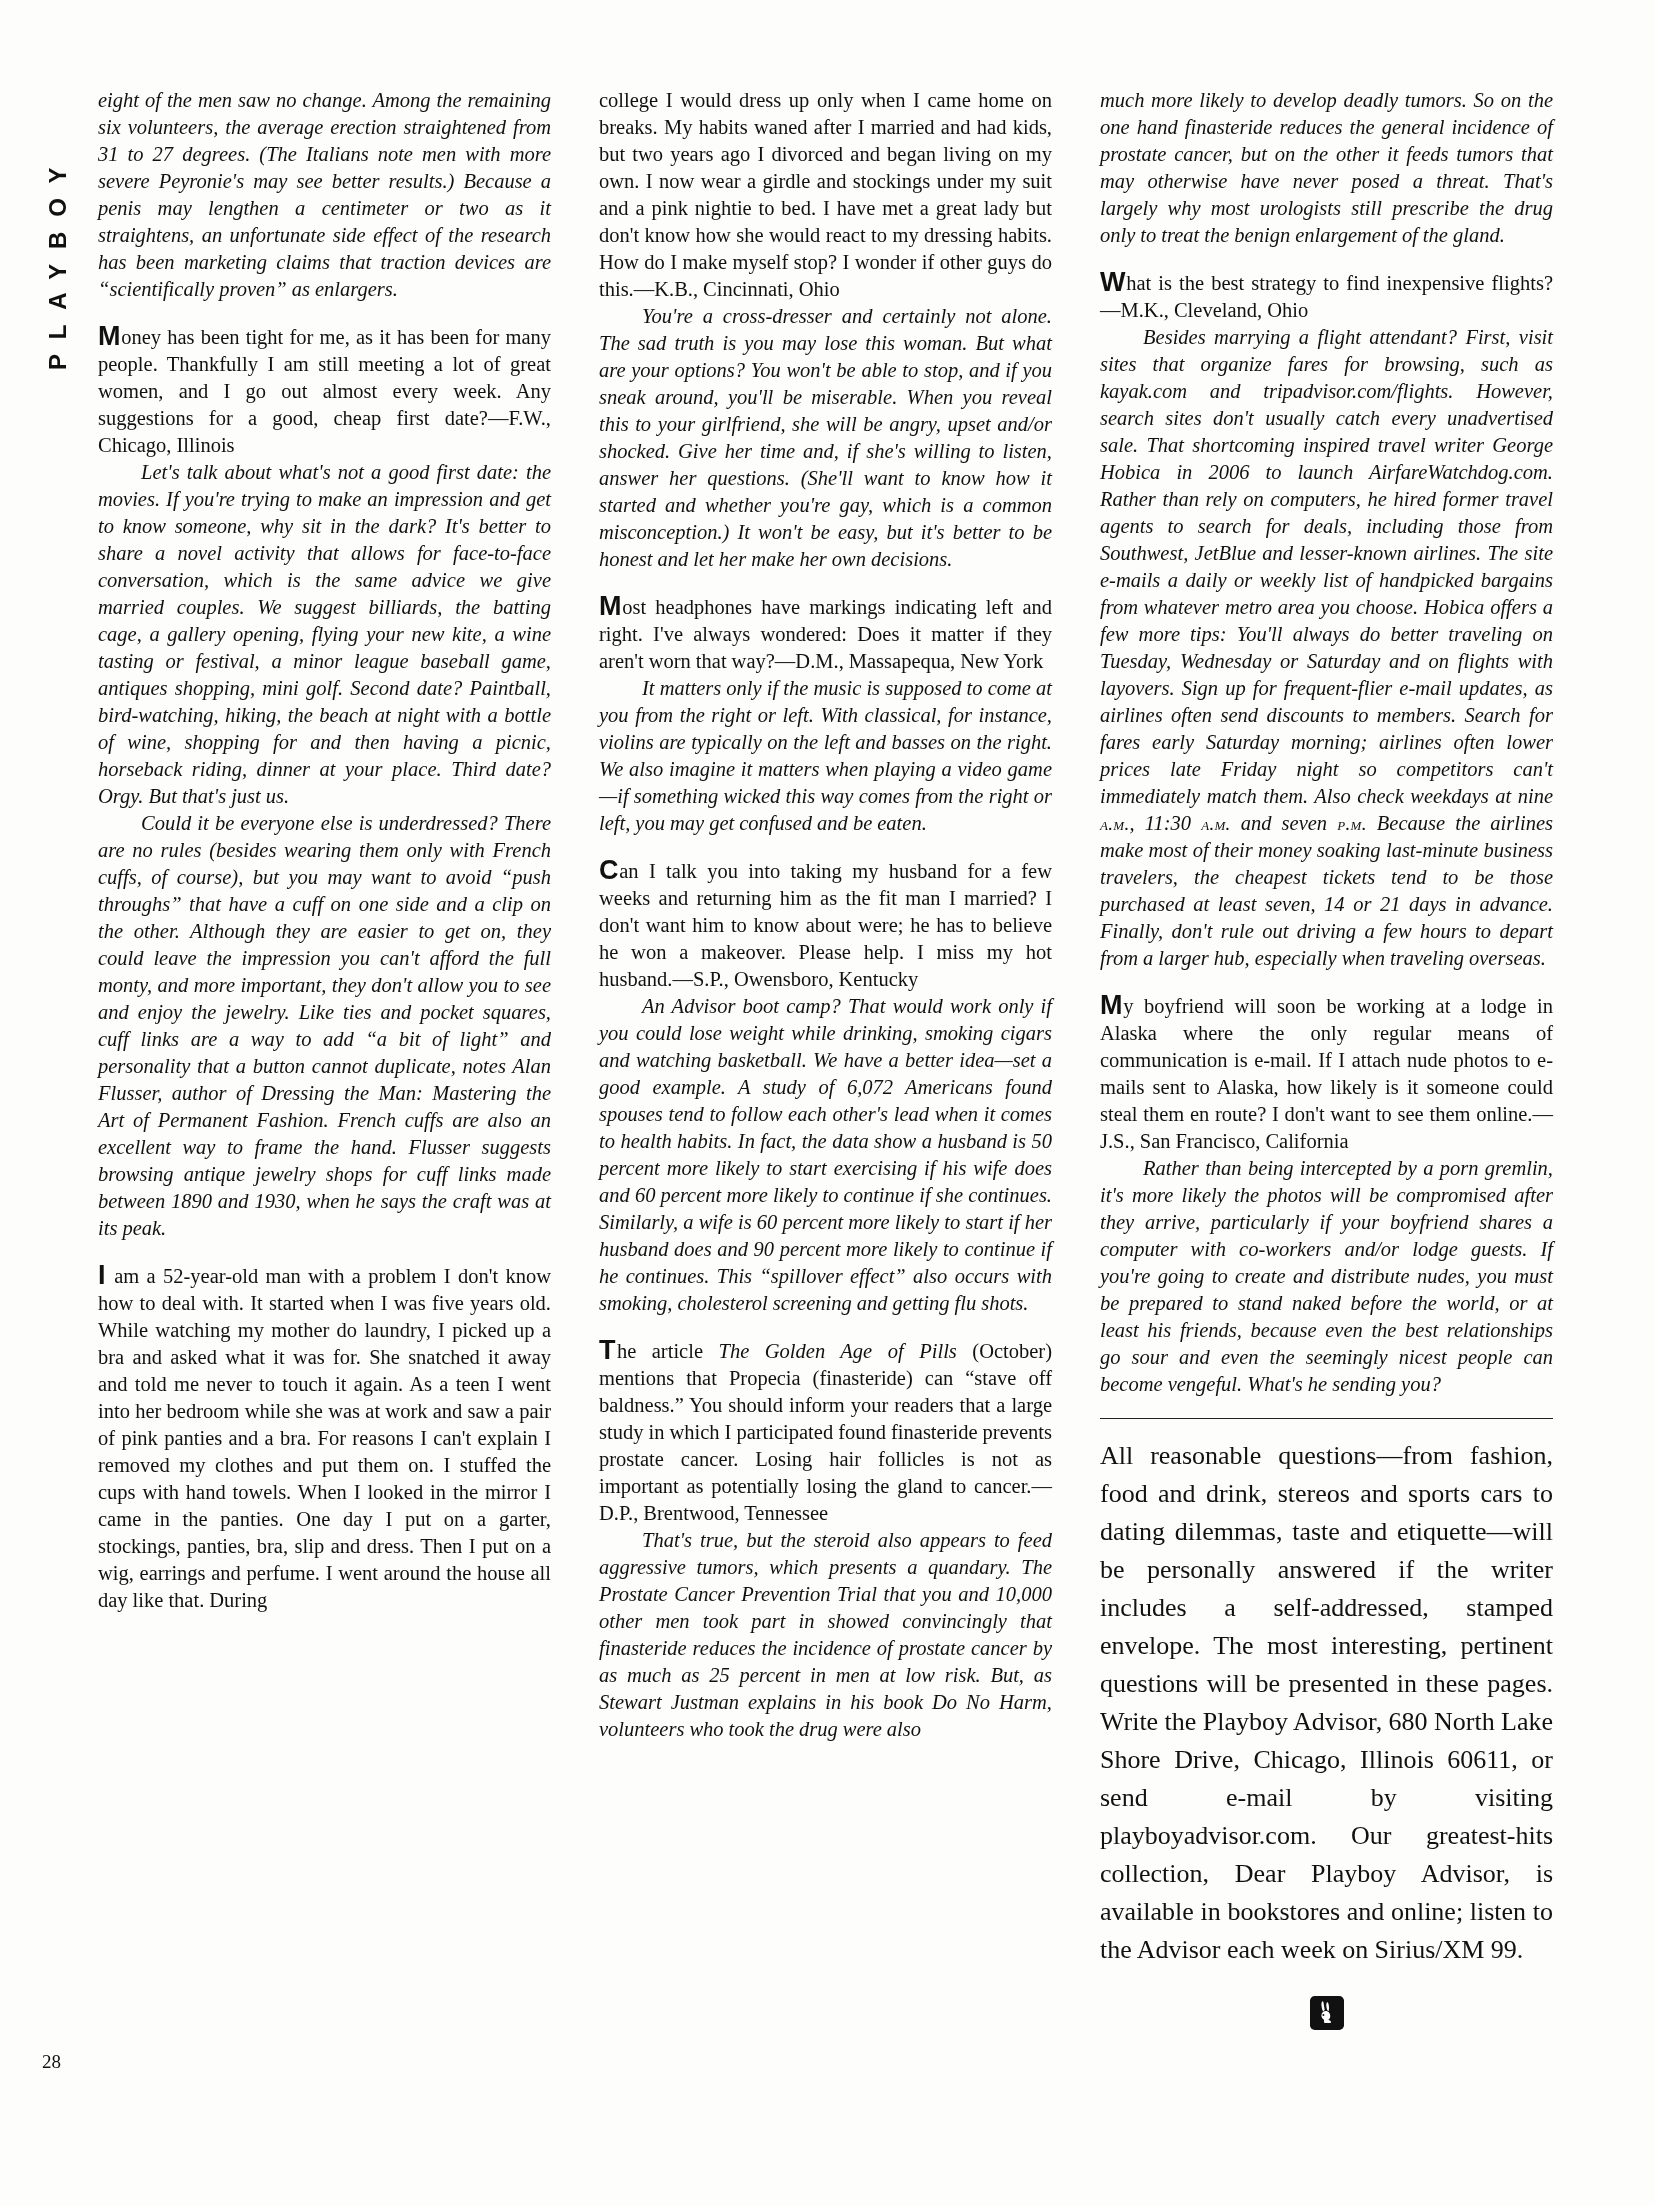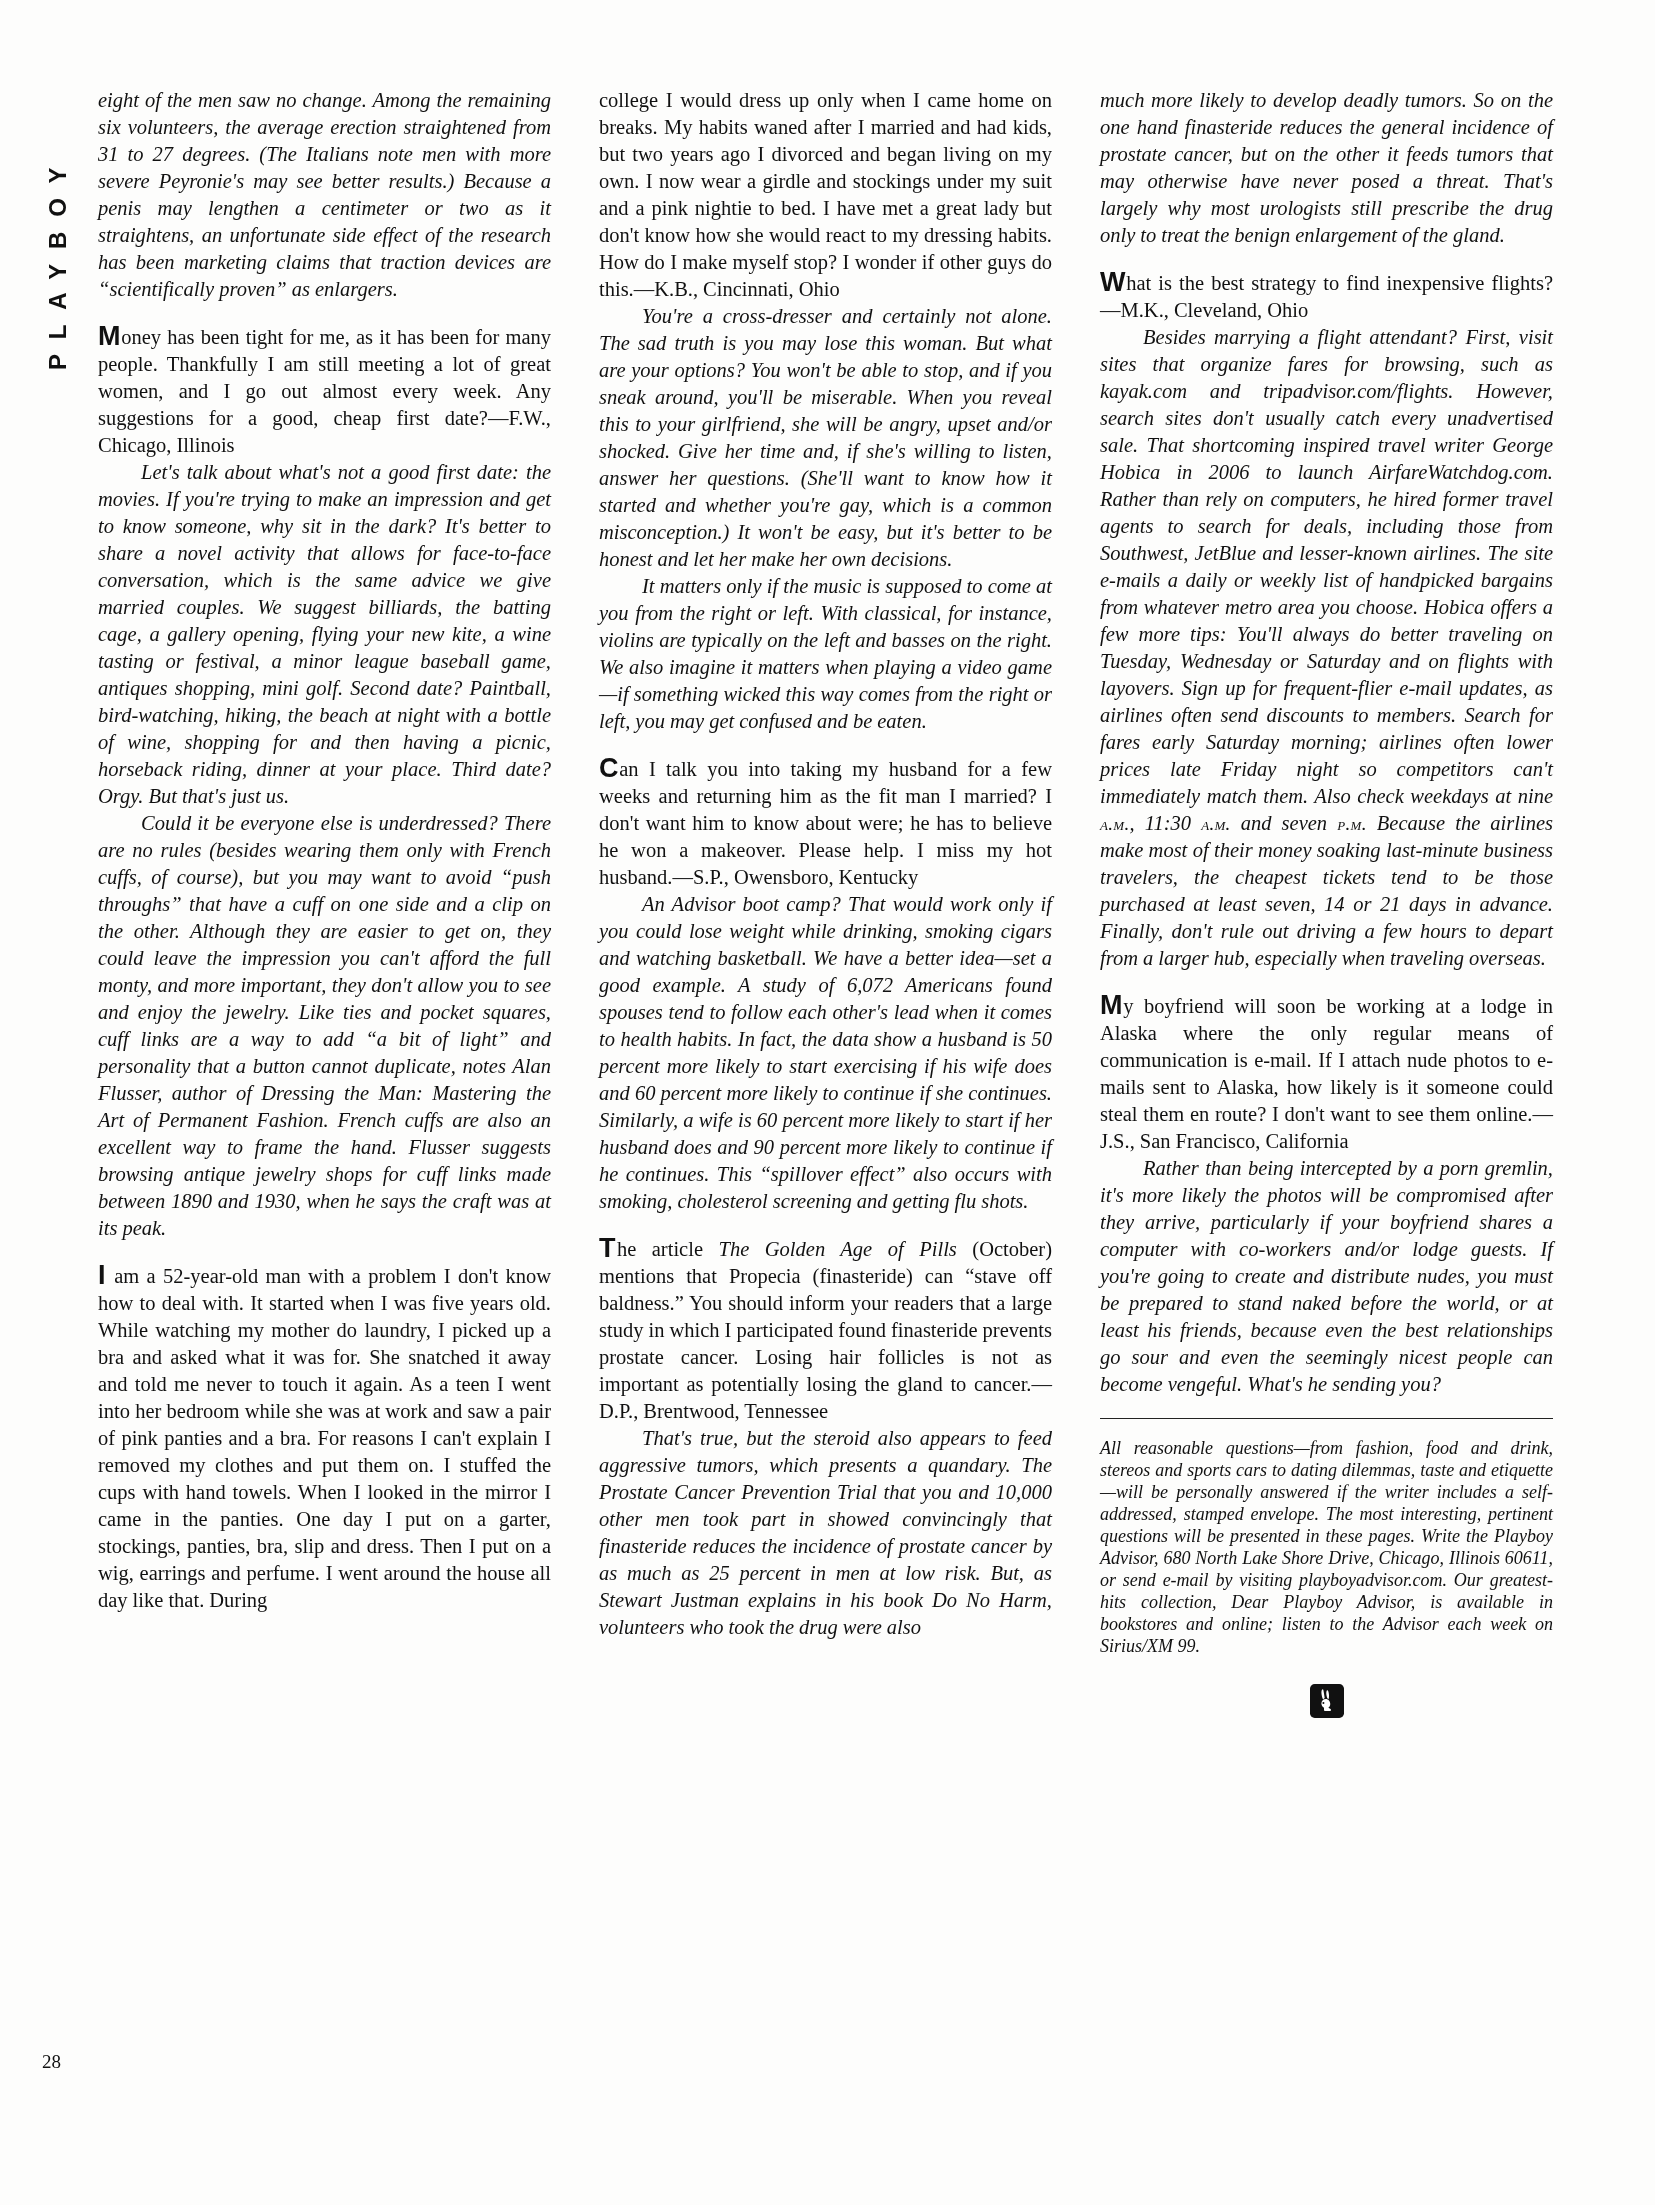--- a/index.html
+++ b/index.html
@@ -114,23 +114,22 @@
   .bookttl { font-style: italic; }
 
   
   .footrule {
     border: 0;
     border-top: 1.3px solid #222;
     margin: 20px 0 17.5px 0;
     width: 100%;
   }
   p.boiler {
-    font-style: italic;
-    font-size: 18px;
-    line-height: 22px;
+    font-size: 26px;
+    line-height: 38px;
     text-align: justify;
     text-indent: 0;
   }
 
   
   .logo-wrap {
     margin-top: 27px;
     display: flex;
     justify-content: center;
   }
@@ -170,20 +169,21 @@
 
       <p class="q lead"><span class="dropcap narrow">I</span><span> am a 52-year-old man with a problem I don't know how to deal with. It started when I was five years old. While watching my mother do laundry, I picked up a bra and asked what it was for. She snatched it away and told me never to touch it again. As a teen I went into her bedroom while she was at work and saw a pair of pink panties and a bra. For reasons I can't explain I removed my clothes and put them on. I stuffed the cups with hand towels. When I looked in the mirror I came in the panties. One day I put on a garter, stockings, panties, bra, slip and dress. Then I put on a wig, earrings and perfume. I went around the house all day like that. During</span></p>
     </div>
 
     <div class="col">
 
       <p class="q cont first">college I would dress up only when I came home on breaks. My habits waned after I married and had kids, but two years ago I divorced and began living on my own. I now wear a girdle and stockings under my suit and a pink nightie to bed. I have met a great lady but don't know how she would react to my dressing habits. How do I make myself stop? I wonder if other guys do this.—K.B., Cincinnati, Ohio</p>
 
       <p class="a">You're a cross-dresser and certainly not alone. The sad truth is you may lose this woman. But what are your options? You won't be able to stop, and if you sneak around, you'll be miserable. When you reveal this to your girlfriend, she will be angry, upset and/or shocked. Give her time and, if she's willing to listen, answer her questions. (She'll want to know how it started and whether you're gay, which is a common misconception.) It won't be easy, but it's better to be honest and let her make her own decisions.</p>
 
+      <p class="q lead"><span class="dropcap">M</span><span>ost headphones have markings indicating left and right. I've always wondered: Does it matter if they aren't worn that way?—D.M., Massapequa, New York</span></p>
 
       <p class="a">It matters only if the music is supposed to come at you from the right or left. With classical, for instance, violins are typically on the left and basses on the right. We also imagine it matters when playing a video game—if something wicked this way comes from the right or left, you may get confused and be eaten.</p>
 
       <p class="q lead"><span class="dropcap">C</span><span>an I talk you into taking my husband for a few weeks and returning him as the fit man I married? I don't want him to know about were; he has to believe he won a makeover. Please help. I miss my hot husband.—S.P., Owensboro, Kentucky</span></p>
 
       <p class="a">An Advisor boot camp? That would work only if you could lose weight while drinking, smoking cigars and watching basketball. We have a better idea—set a good example. A study of 6,072 Americans found spouses tend to follow each other's lead when it comes to health habits. In fact, the data show a husband is 50 percent more likely to start exercising if his wife does and 60 percent more likely to continue if she continues. Similarly, a wife is 60 percent more likely to start if her husband does and 90 percent more likely to continue if he continues. This “spillover effect” also occurs with smoking, cholesterol screening and getting flu shots.</p>
 
       <p class="q lead"><span class="dropcap narrow">T</span><span>he article </span><span class="bookttl">The Golden Age of Pills</span><span> (October) mentions that Propecia (finasteride) can “stave off baldness.” You should inform your readers that a large study in which I participated found finasteride prevents prostate cancer. Losing hair follicles is not as important as potentially losing the gland to cancer.—D.P., Brentwood, Tennessee</span></p>
 
       <p class="a">That's true, but the steroid also appears to feed aggressive tumors, which presents a quandary. The Prostate Cancer Prevention Trial that you and 10,000 other men took part in showed convincingly that finasteride reduces the incidence of prostate cancer by as much as 25 percent in men at low risk. But, as Stewart Justman explains in his book Do No Harm, volunteers who took the drug were also</p>

